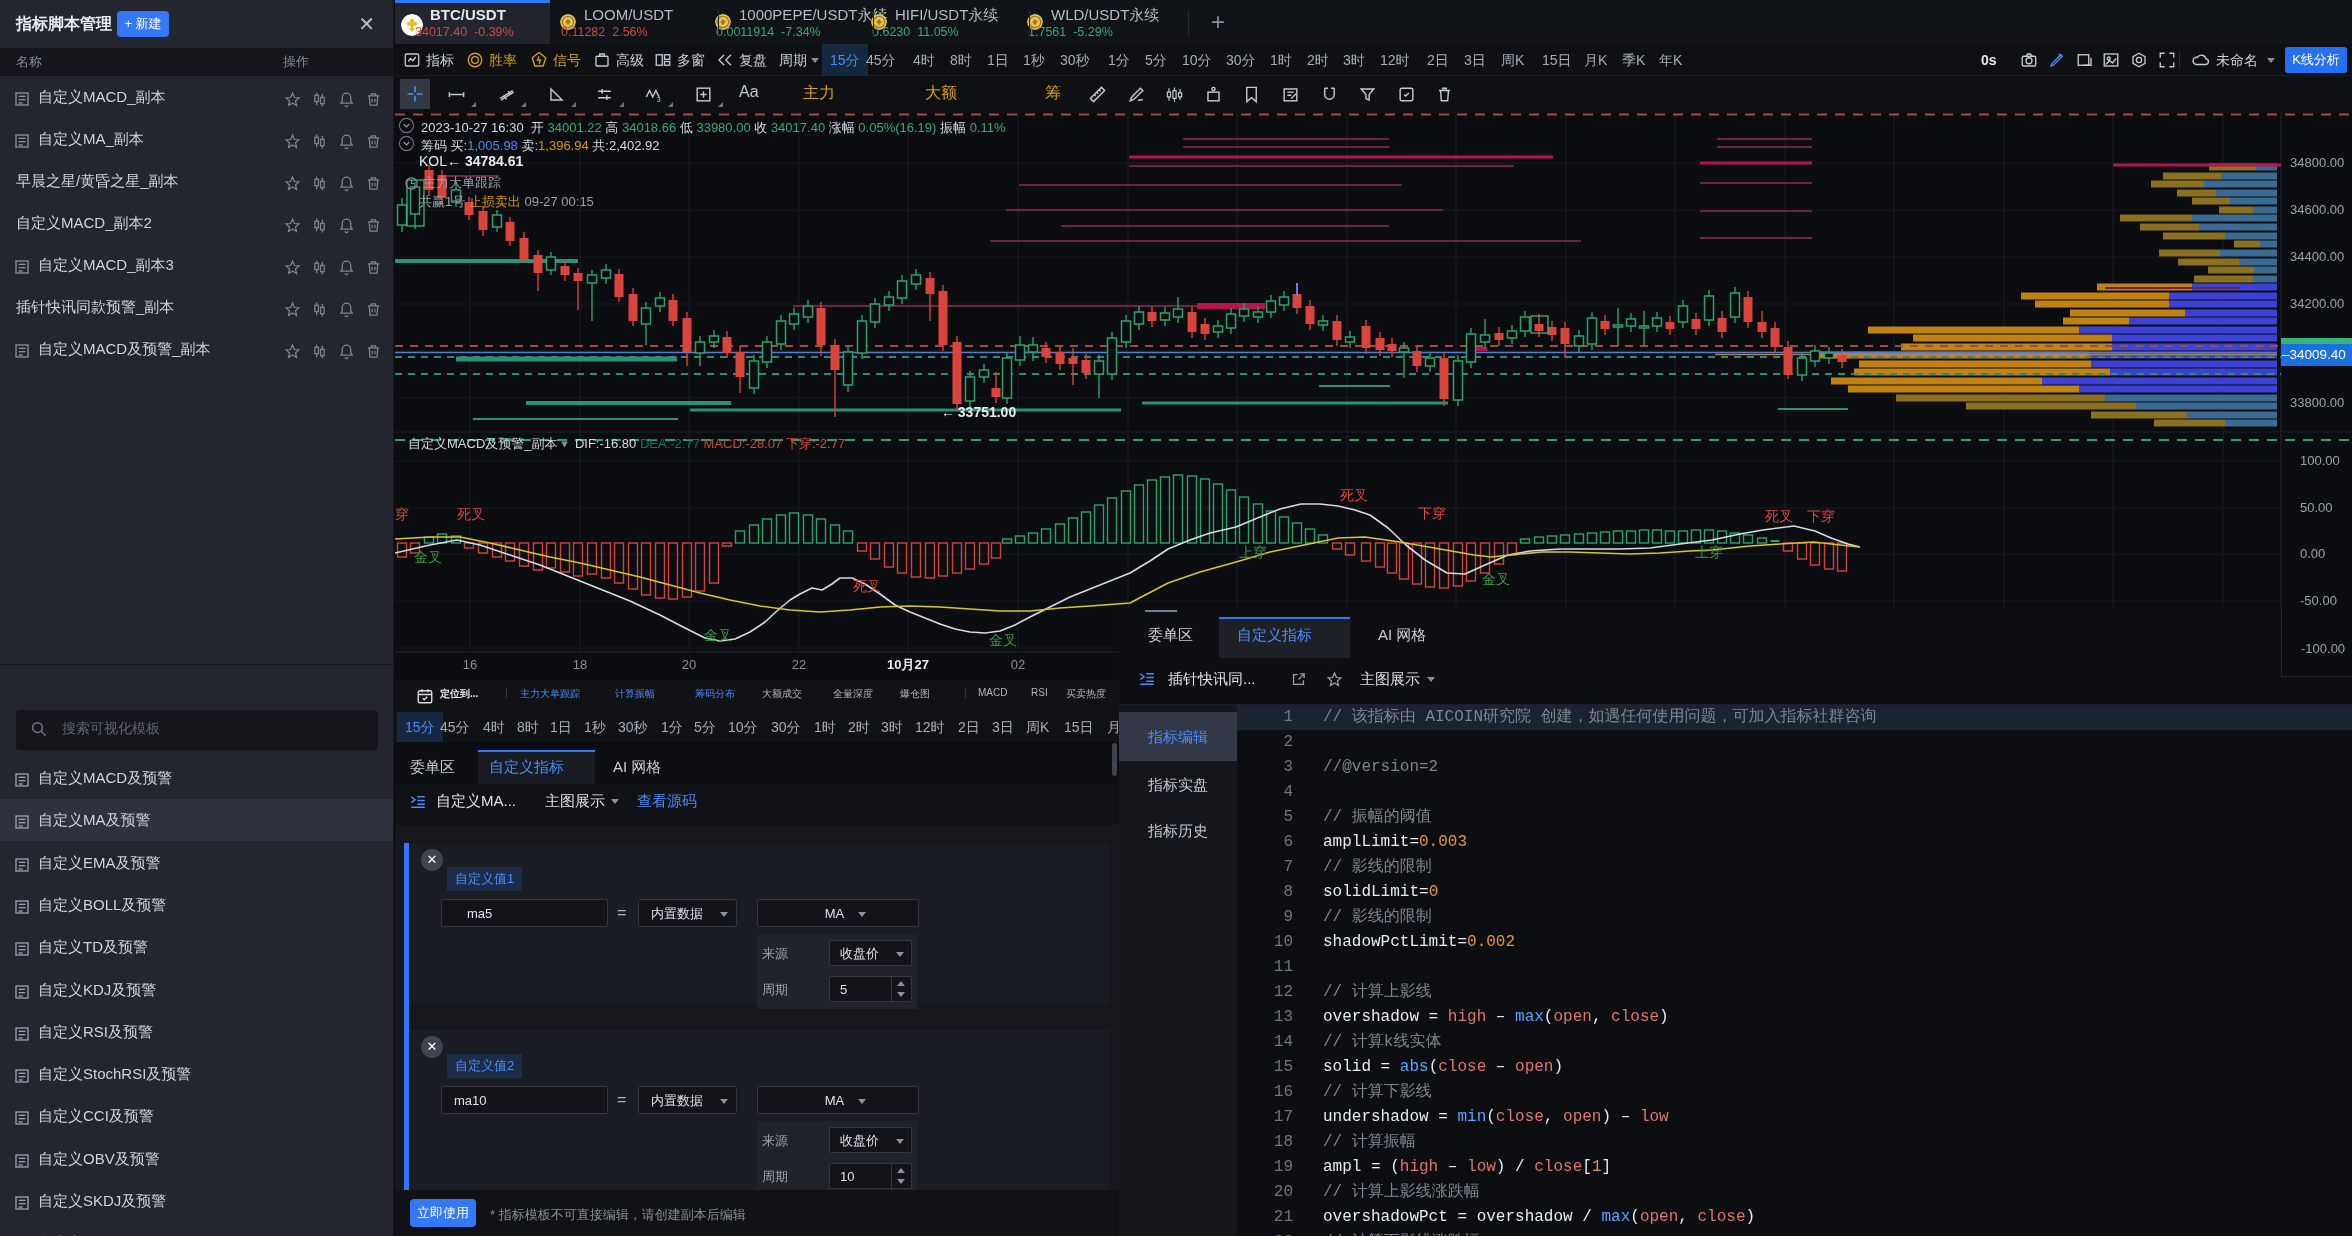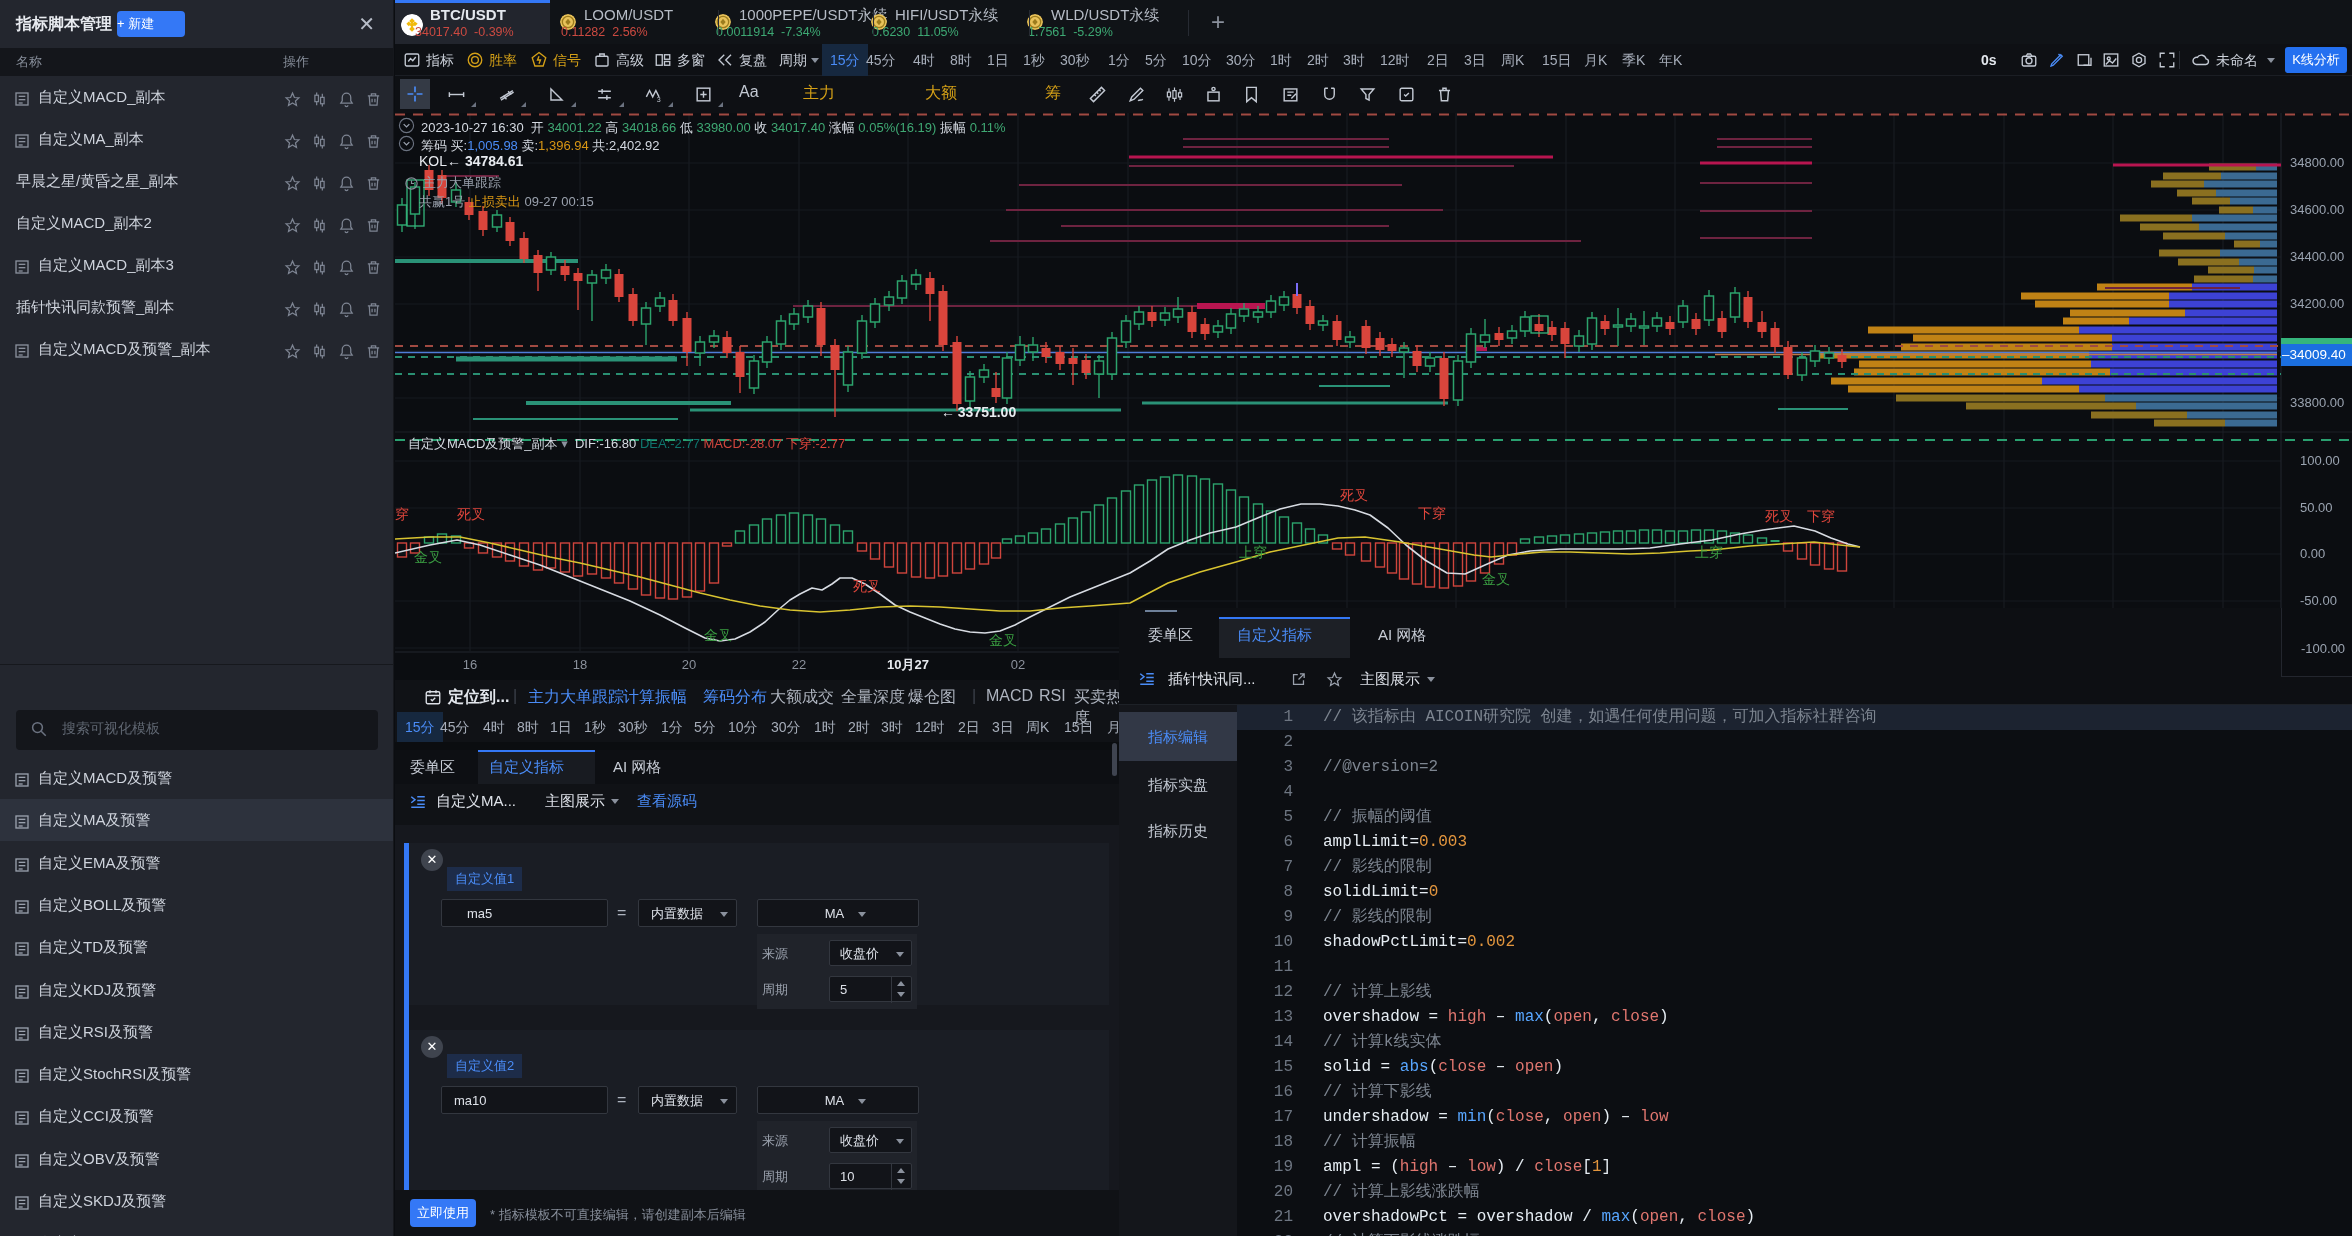--- a/index.html
+++ b/index.html
@@ -3,21 +3,21 @@
 <style>
 *{margin:0;padding:0;box-sizing:border-box}
 html,body{width:2352px;height:1236px;overflow:hidden;background:#0b0d11;font-family:"Liberation Sans",sans-serif;-webkit-font-smoothing:antialiased}
 #app{position:relative;width:2352px;height:1236px;overflow:hidden}
 .abs{position:absolute}
 .ic{display:inline-block;vertical-align:middle}
 
 #sidebar{left:0;top:0;width:394px;height:1236px;background:#23262e;border-right:1px solid #16181d;z-index:30}
 #sb-head{position:absolute;left:0;top:0;width:100%;height:48px}
 #sb-title{position:absolute;left:16px;top:14px;font-size:16px;font-weight:bold;color:#e8ebf0}
-#sb-new{position:absolute;left:117px;top:11px;width:68px;height:26px;background:#3478f6;border-radius:4px;color:#fff;font-size:13px;text-align:left;line-height:26px}
+#sb-new{position:absolute;left:117px;top:11px;width:52px;height:26px;background:#3478f6;border-radius:4px;color:#fff;font-size:13px;text-align:center;line-height:26px}
 #sb-x{position:absolute;right:18px;top:12px;color:#b7bdc8;font-size:20px}
 #sb-colhdr{position:absolute;left:0;top:48px;width:100%;height:28px;background:#14161b;color:#878e9a;font-size:13px}
 .sb-row{position:absolute;left:0;width:100%;height:42px;color:#ced3dc;font-size:15px}
 .sb-row .nm{position:absolute;top:12px;white-space:nowrap}
 .sb-ico{position:absolute;left:14px;top:13px;width:16px;height:16px}
 .op-ics{position:absolute;right:9px;top:13px;width:100px;height:16px}
 #sb-sec{position:absolute;left:0;top:676px;width:100%;height:32px}
 #sb-sec .dot{position:absolute;left:20px;top:12px;width:7px;height:7px;border-radius:50%;background:#35b57c}
 #sb-sec .t{position:absolute;left:34px;top:4px;font-size:14px;color:#dde1e8}
 #sb-search{position:absolute;left:16px;top:710px;width:362px;height:40px;background:#14161b;border-radius:4px}
@@ -40,21 +40,21 @@
 .tb{position:absolute;top:0;height:32px;line-height:32px;font-size:14px;color:#ccd1da;white-space:nowrap}
 .tf{position:absolute;top:0;height:32px;line-height:32px;font-size:14px;color:#a6adb9;white-space:nowrap}
 .tfhl{color:#4a8cf7;background:#16283f;padding:0 8px}
 .yellow{color:#d4a017}
 .caret{position:absolute;width:0;height:0;border-left:4px solid transparent;border-top:4px solid #6b7280}
 
 .ov{position:absolute;font-size:13px;white-space:nowrap;z-index:5}
 .w{color:#d5dae2}.gv{color:#3fa873}.gray{color:#9aa1ad}.org{color:#d89614}.blu{color:#4a8cf7}
 
 #midpanel{left:395px;top:680px;width:724px;height:556px;background:#101216;z-index:15}
-#mp-row1{position:absolute;left:16px;top:0;width:100%;height:32px;font-size:16px}
+#mp-row1{position:absolute;left:8px;top:0;width:100%;height:32px;font-size:10px}
 #mp-tf{position:absolute;left:0;top:32px;width:100%;height:30px;font-size:14px}
 #mp-tabs{position:absolute;left:0;top:70px;width:100%;height:34px;background:#0d0f13}
 #mp-sub{position:absolute;left:0;top:104px;width:100%;height:34px}
 #mp-form{position:absolute;left:0;top:145px;width:100%;height:365px;background:#16181e}
 .fld{position:absolute;background:#121419;border:1px solid #33373f;border-radius:2px;color:#dde1e8;font-size:13px}
 .dd-caret{position:absolute;width:0;height:0;border-left:4.5px solid transparent;border-right:4.5px solid transparent;border-top:5px solid #8a919d}
 #mp-foot{position:absolute;left:0;top:510px;width:100%;height:46px;background:#101216}
 .lbl-blue{position:absolute;background:#1d2c49;color:#4a8cf7;font-size:13px;padding:3px 8px}
 .xbtn{position:absolute;width:22px;height:22px;border-radius:50%;background:#3f444e;color:#fff;text-align:center;line-height:21px;font-size:13px}
 

